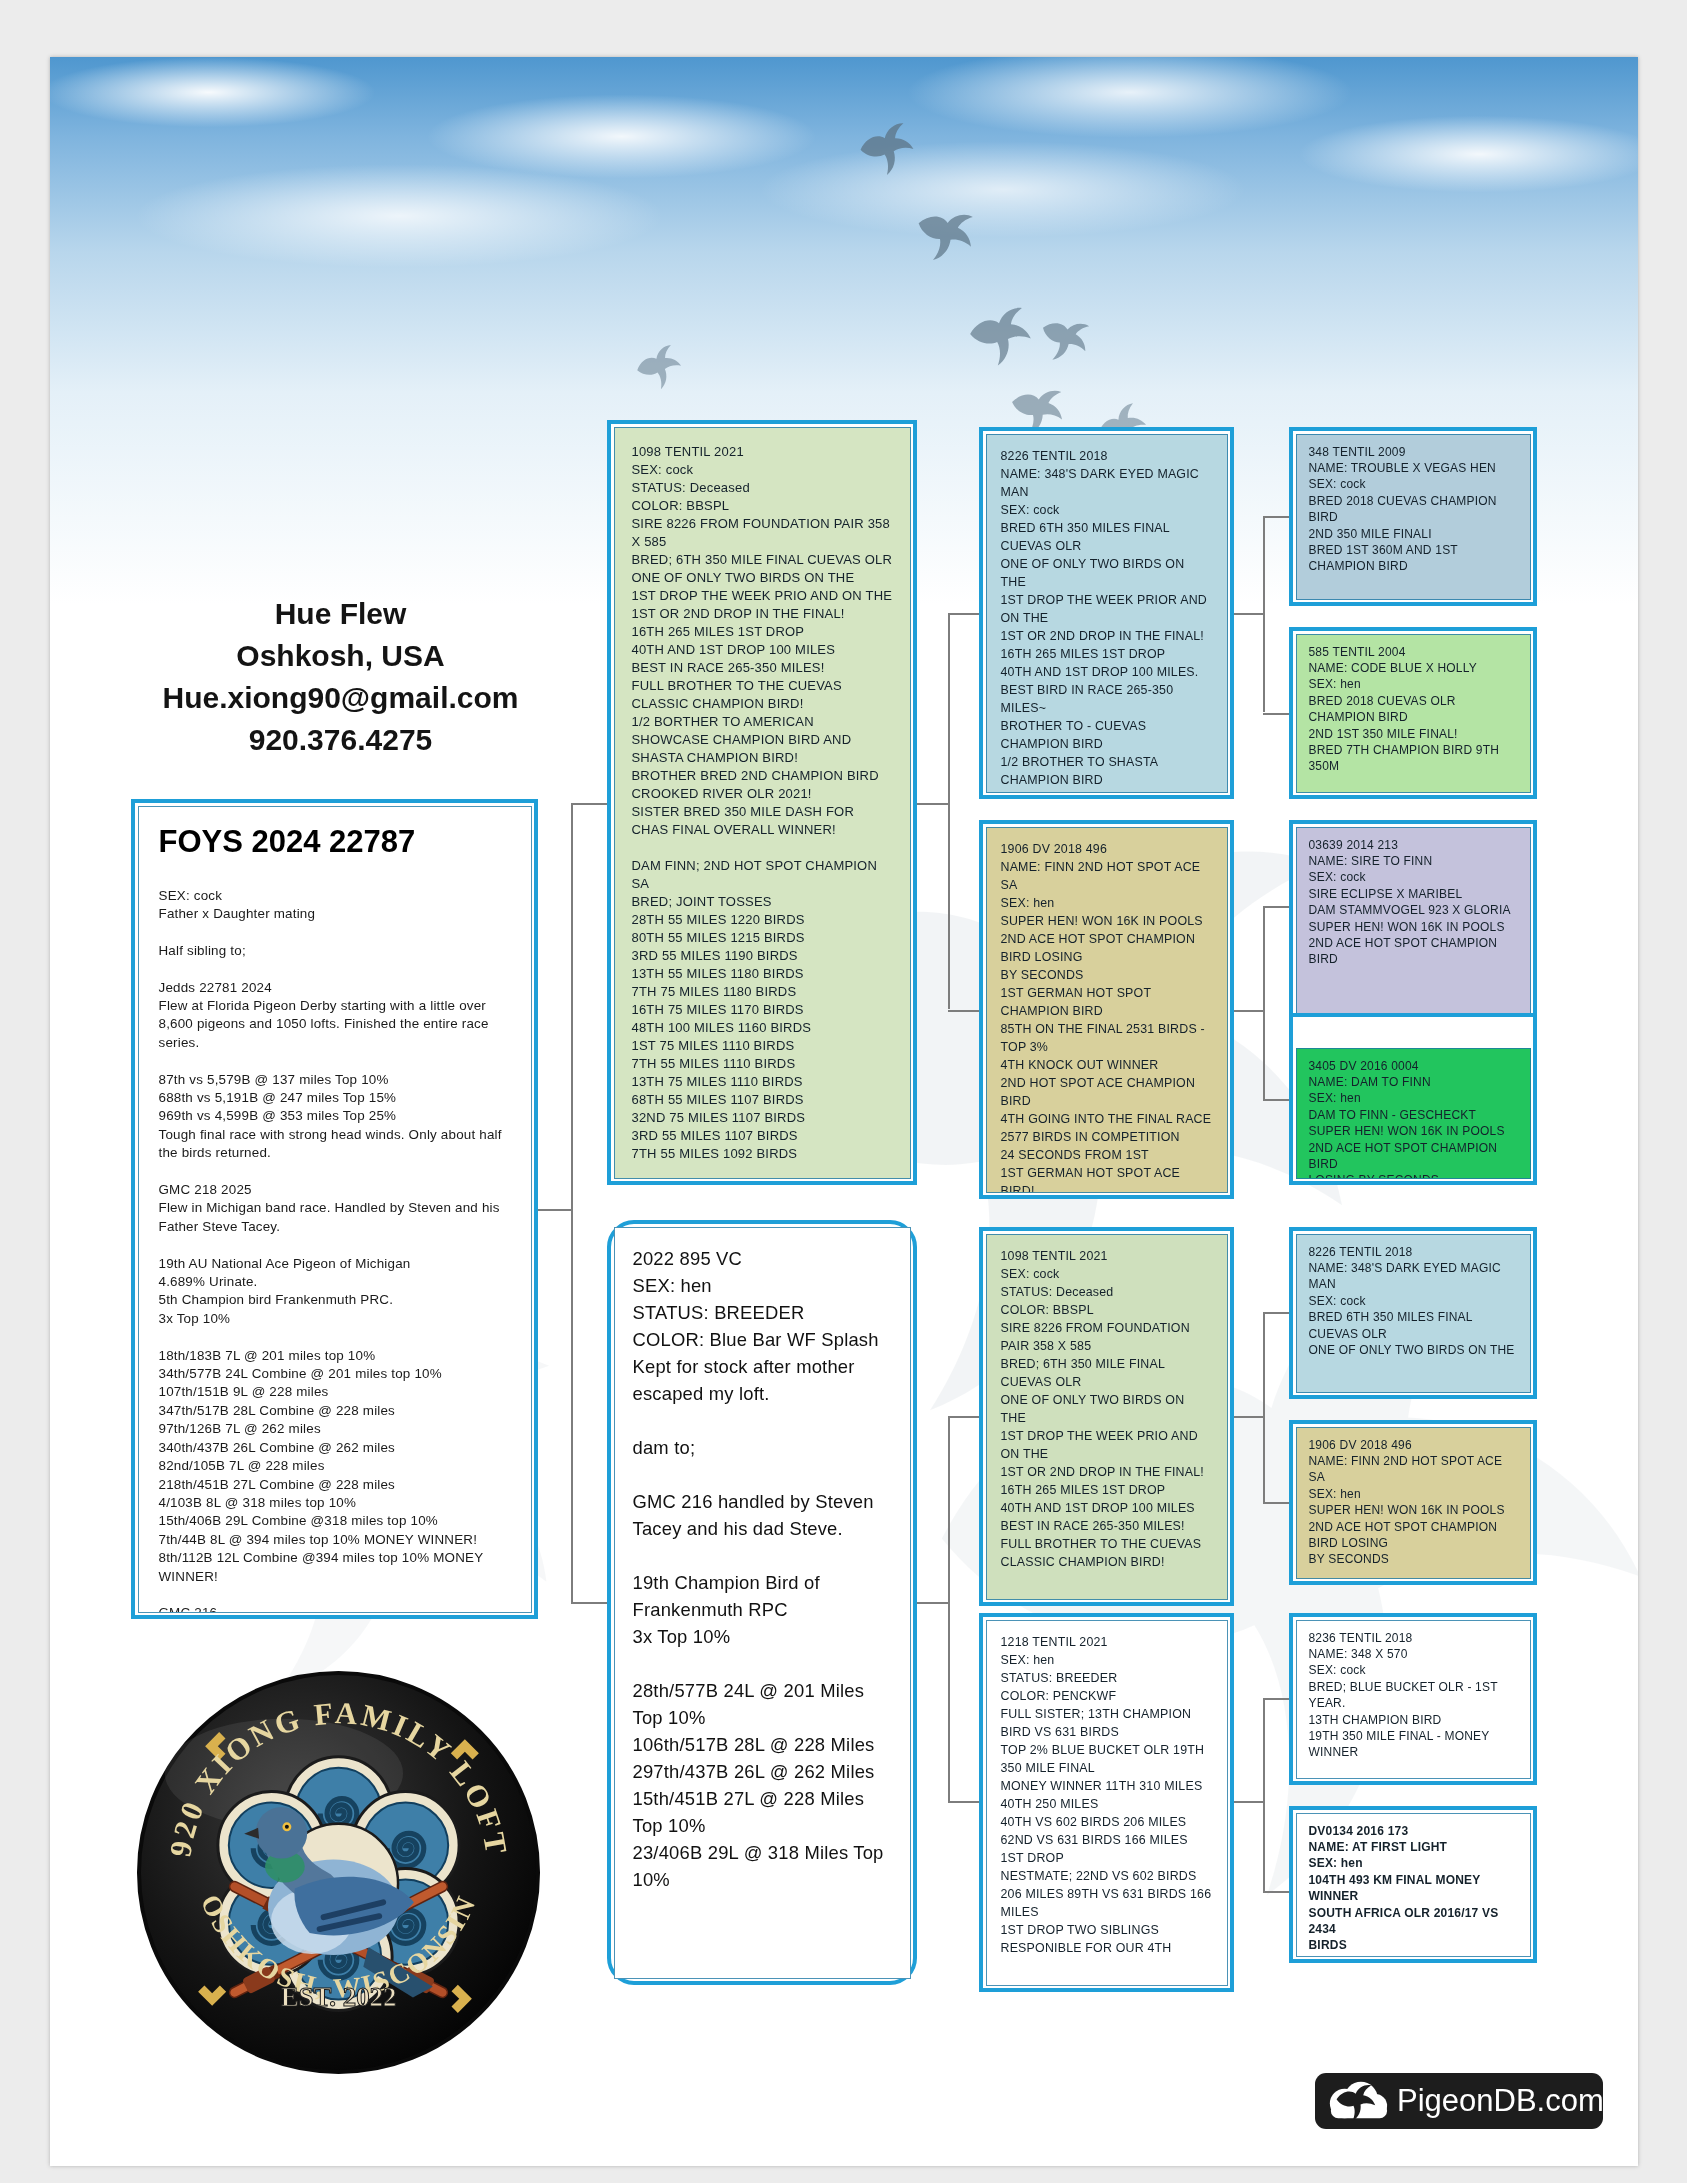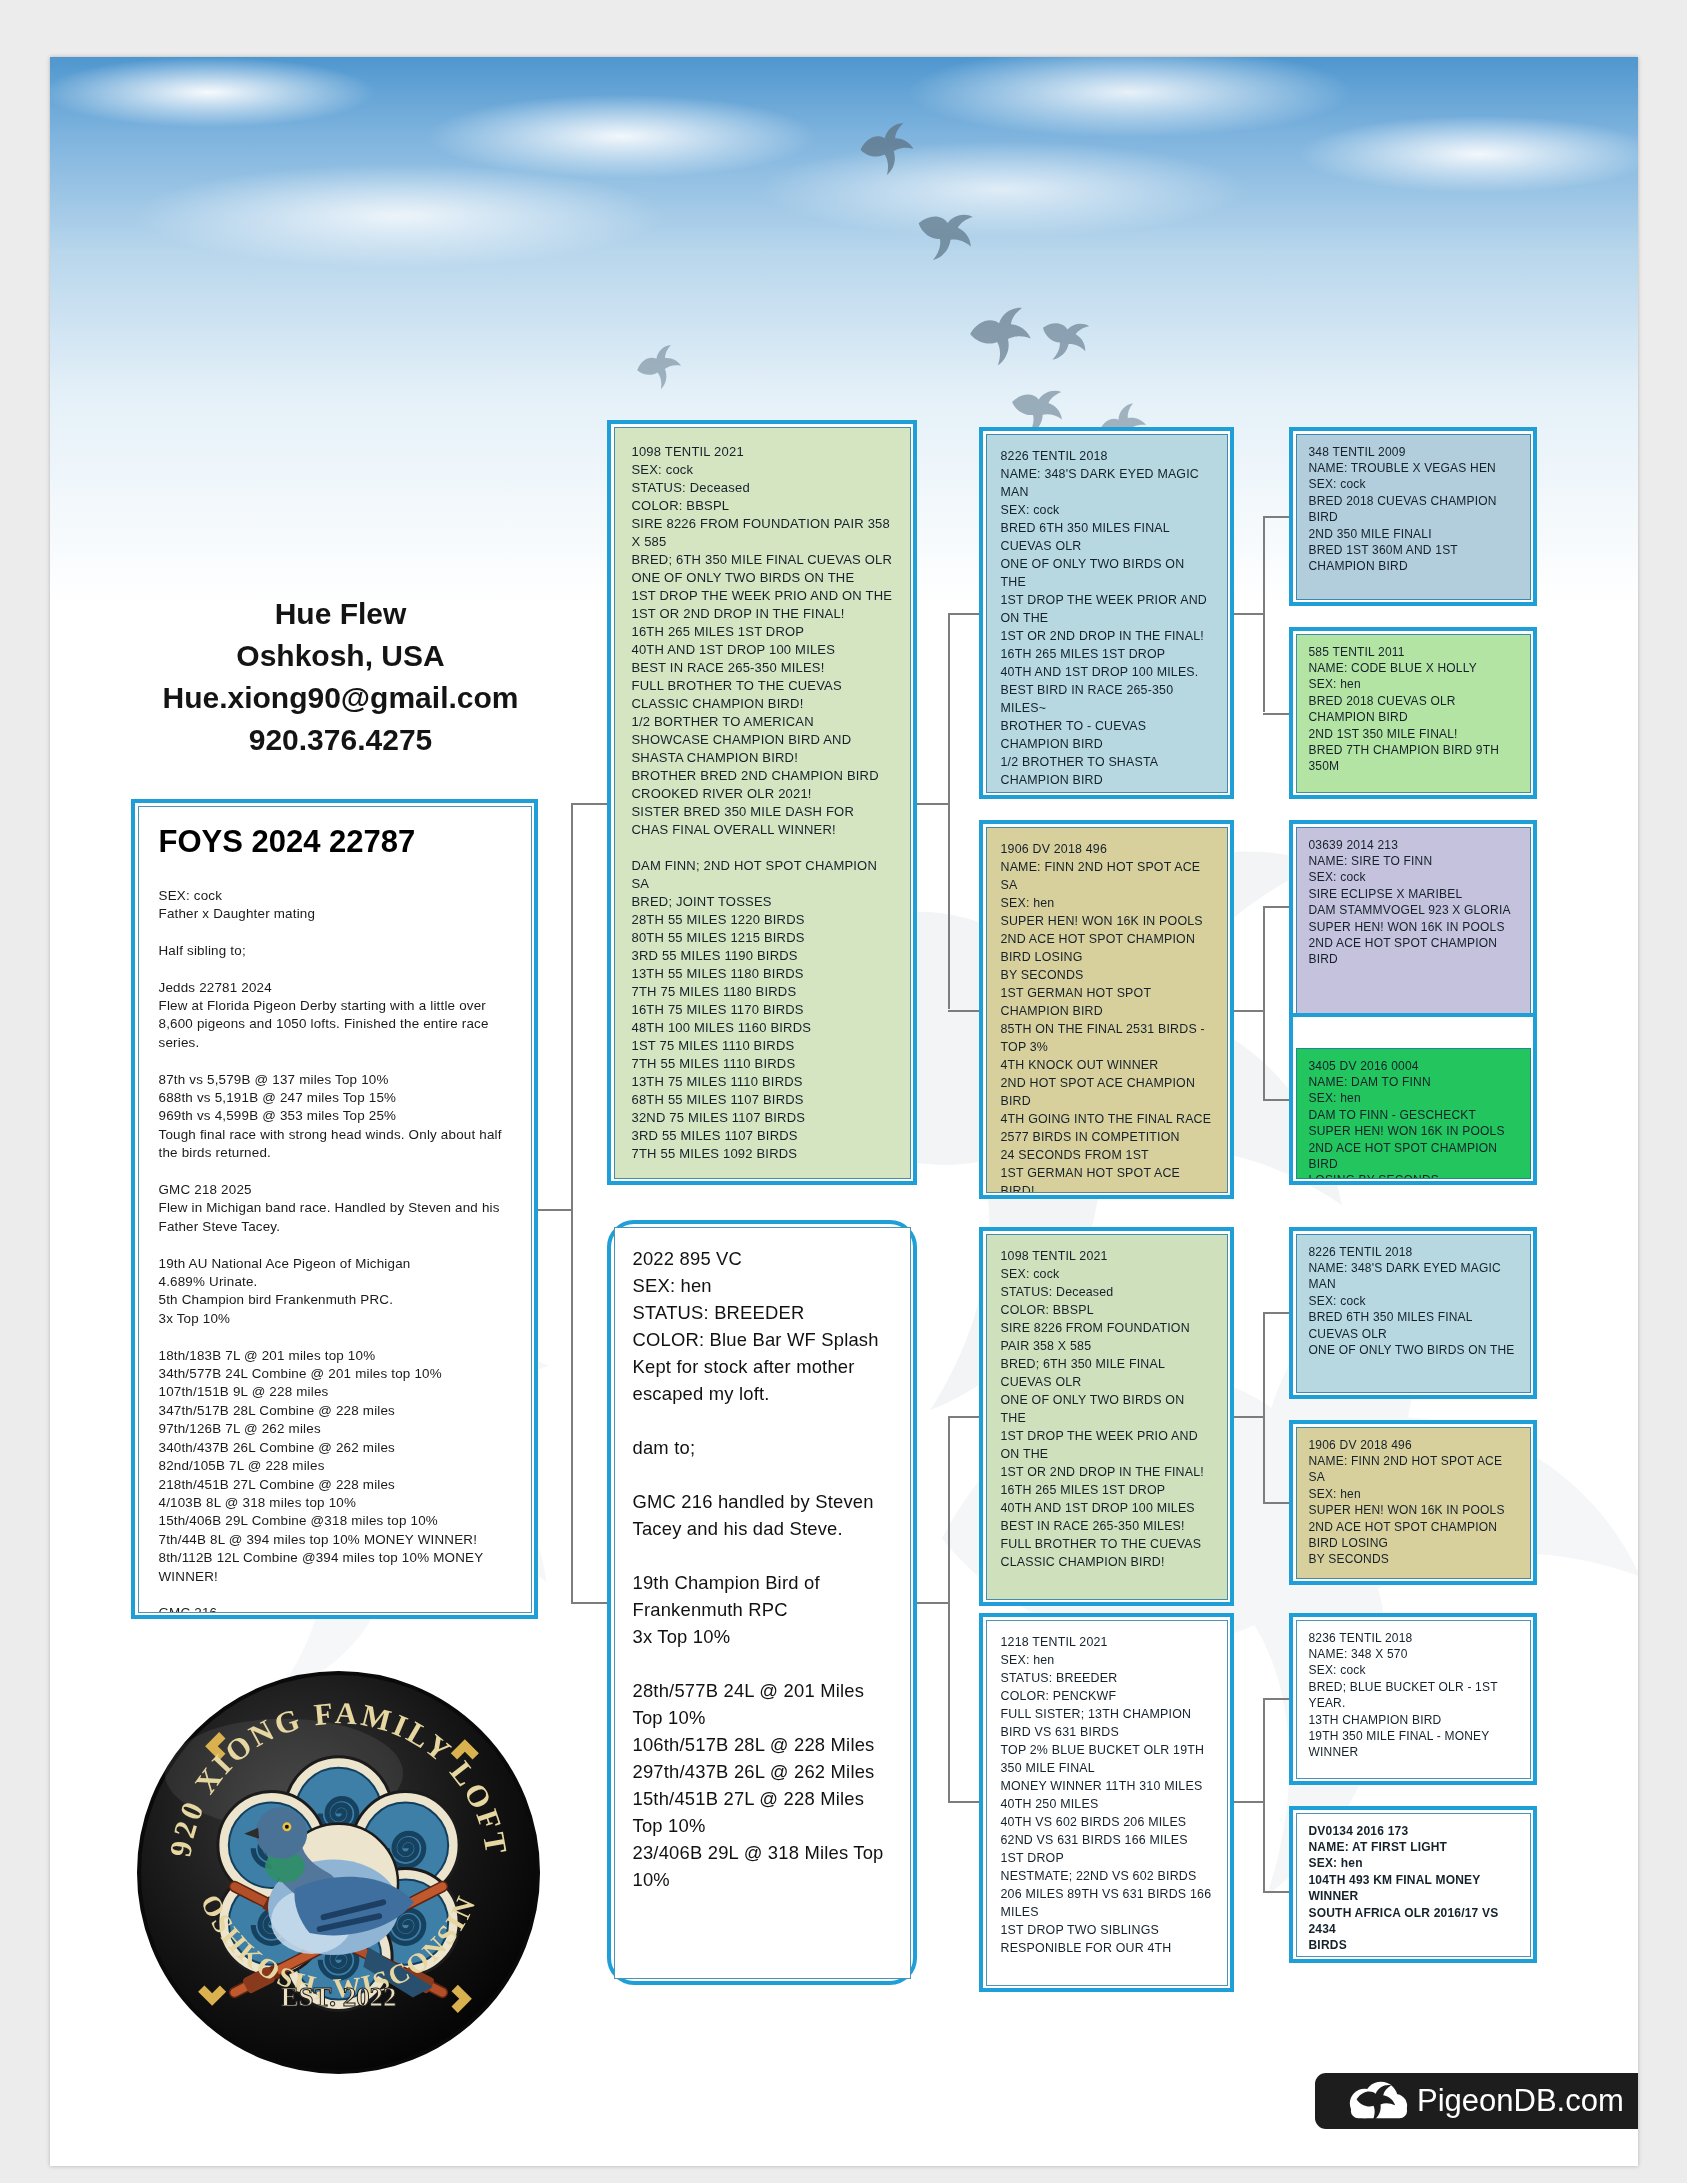--- a/index.html
+++ b/index.html
@@ -26,22 +26,22 @@
   .foys-title{font-size:31px;font-weight:bold;color:#000;margin:0 0 27px 0;letter-spacing:0;}
   .foys-text{font-size:13.4px;line-height:18.4px;color:#1a1a1a;}
   .col2-text{font-size:13px;line-height:18px;padding:15px 17px;}
   .dam-text{font-size:18.4px;line-height:27px;padding:17px 18px;color:#111;}
   .col3-text{font-size:12.4px;line-height:18px;padding:12px 14px;}
   .col4-text{font-size:12px;line-height:16.4px;padding:9px 12px;}
   .connector{position:absolute;background:#7d7d7d;z-index:2;}
   .brandbar{position:absolute;left:561px;top:1969px;width:938px;height:75px;background:#000;
     z-index:4;display:flex;align-items:center;justify-content:center;}
   .brandbar span{color:#fff;font-size:27px;font-weight:600;letter-spacing:0.5px;}
-  .badge{position:absolute;left:1265px;top:2016px;width:318px;height:56px;background:#1d1d1d;
-    border-radius:11px;z-index:5;display:flex;align-items:center;padding-left:20px;}
+  .badge{position:absolute;left:1265px;top:2016px;width:288px;height:56px;background:#1d1d1d;
+    border-radius:11px;z-index:5;display:flex;align-items:center;}
   .badge-icon{width:74px;height:50px;margin-left:5px;flex:0 0 auto;}
   .badge-text{color:#ffffff;font-size:31px;font-weight:500;margin-left:3px;}
   .loftlogo{position:absolute;left:85px;top:1612px;width:407px;height:407px;z-index:3;}
 </style>
 </head>
 <body>
 
 <div class="page">
   <div class="sky"></div>
 
@@ -229,21 +229,21 @@
       <div class="ptext col4-text">348 TENTIL 2009
 NAME: TROUBLE X VEGAS HEN
 SEX: cock
 BRED 2018 CUEVAS CHAMPION BIRD
 2ND 350 MILE FINALI
 BRED 1ST 360M AND 1ST CHAMPION BIRD</div>
     </div>
   </div>
   <div class="pbox" style="left:1239px;top:570px;width:248px;height:172px;">
     <div class="pbox-inner" style="background: rgb(180, 228, 164);">
-      <div class="ptext col4-text">585 TENTIL 2011
+      <div class="ptext col4-text">585 TENTIL 2004
 NAME: CODE BLUE X HOLLY
 SEX: hen
 BRED 2018 CUEVAS OLR CHAMPION BIRD
 2ND 1ST 350 MILE FINAL!
 BRED 7TH CHAMPION BIRD 9TH 350M</div>
     </div>
   </div>
   <div class="pbox" style="left:1239px;top:763px;width:248px;height:216px;">
     <div class="pbox-inner" style="background: rgb(196, 194, 220);">
       <div class="ptext col4-text">03639 2014 213

